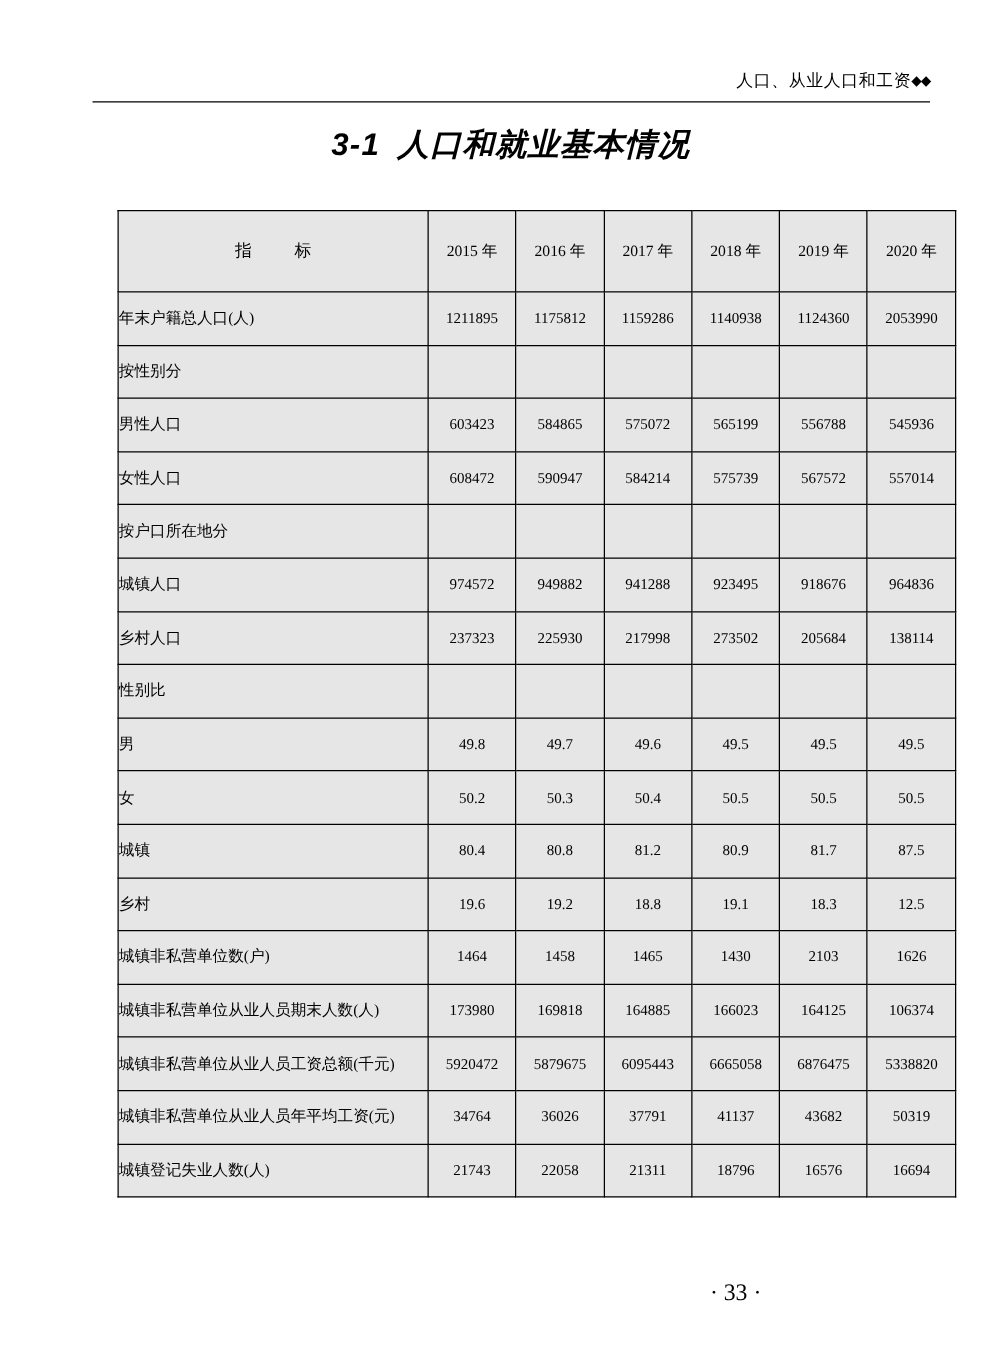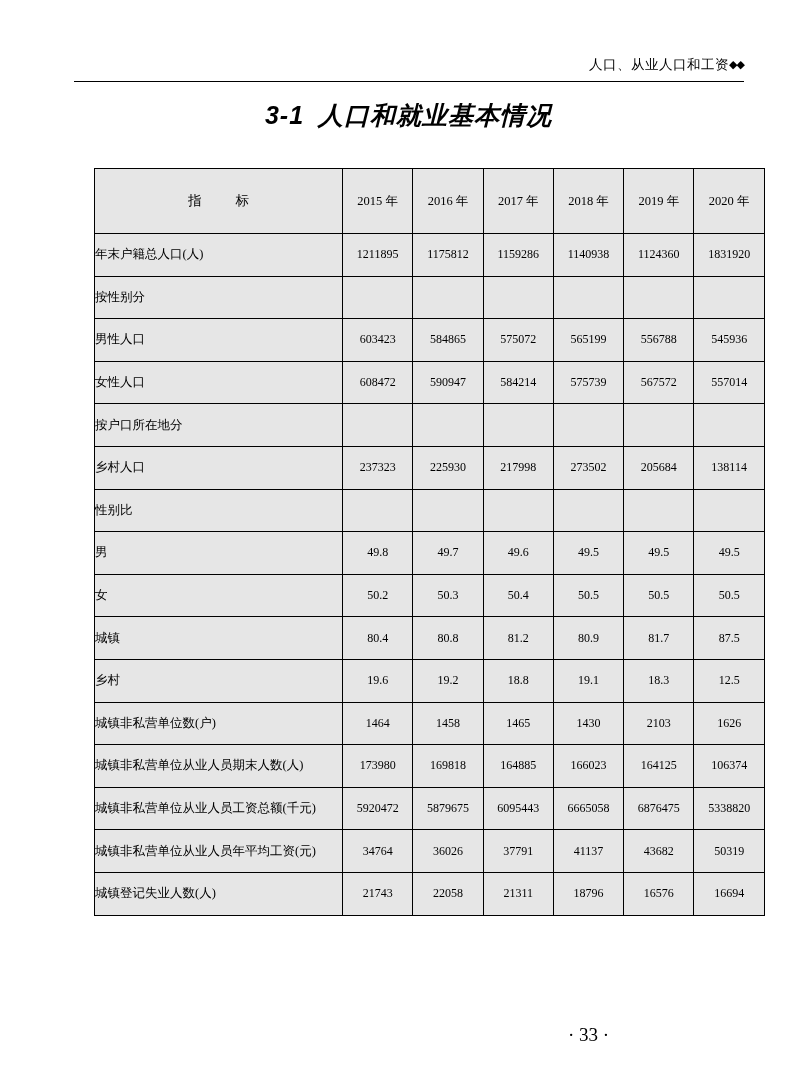--- a/index.html
+++ b/index.html
@@ -177,21 +177,21 @@
         </tr>
       </thead>
       <tbody id="tbody">
           <tr>
             <td class="ind lvl0">年末户籍总人口(人)</td>
             <td class="val">1211895</td>
             <td class="val">1175812</td>
             <td class="val">1159286</td>
             <td class="val">1140938</td>
             <td class="val">1124360</td>
-            <td class="val">1831920</td>
+            <td class="val">2053990</td>
           </tr>
           <tr>
             <td class="ind lvl1">按性别分</td>
             <td class="val"></td>
             <td class="val"></td>
             <td class="val"></td>
             <td class="val"></td>
             <td class="val"></td>
             <td class="val"></td>
           </tr>
@@ -216,20 +216,29 @@
           <tr>
             <td class="ind lvl1">按户口所在地分</td>
             <td class="val"></td>
             <td class="val"></td>
             <td class="val"></td>
             <td class="val"></td>
             <td class="val"></td>
             <td class="val"></td>
           </tr>
           <tr>
+            <td class="ind lvl2">城镇人口</td>
+            <td class="val">974572</td>
+            <td class="val">949882</td>
+            <td class="val">941288</td>
+            <td class="val">923495</td>
+            <td class="val">918676</td>
+            <td class="val">964836</td>
+          </tr>
+          <tr>
             <td class="ind lvl2">乡村人口</td>
             <td class="val">237323</td>
             <td class="val">225930</td>
             <td class="val">217998</td>
             <td class="val">273502</td>
             <td class="val">205684</td>
             <td class="val">138114</td>
           </tr>
           <tr>
             <td class="ind lvl1">性别比</td>

